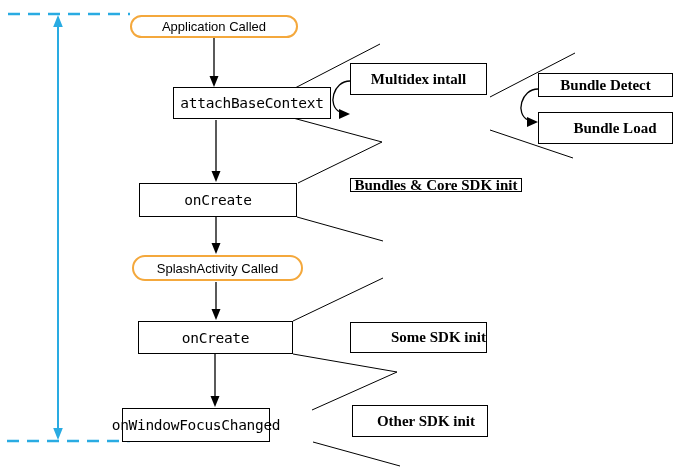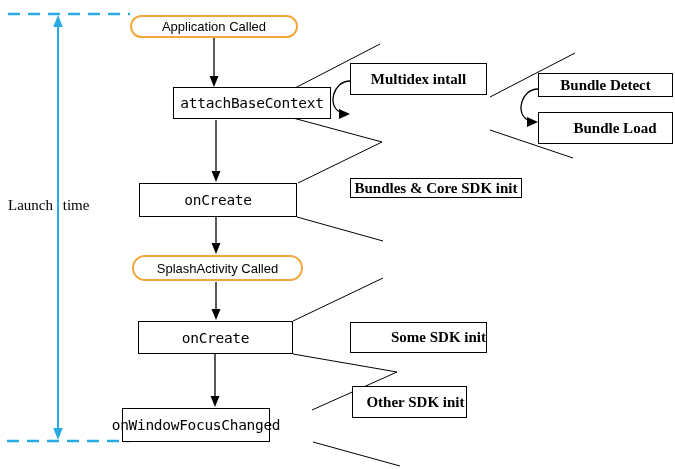--- a/index.html
+++ b/index.html
@@ -38,23 +38,23 @@
   #pill-application{left:130px;top:15px;width:168px;height:23px;}
   #box-attach{left:137px;top:87px;width:158px;height:32px;margin-left:36px;}
   #box-oncreate-app{left:139px;top:183px;width:158px;height:34px;}
   #pill-splash{left:132px;top:255px;width:171px;height:26px;}
   #box-oncreate-splash{left:138px;top:321px;width:155px;height:33px;}
   #box-onwindowfocus{left:122px;top:408px;width:148px;height:34px;}
   #ann-multidex{left:350px;top:63px;width:137px;height:32px;}
   #ann-bundles-install{left:350px;top:98px;width:140px;height:32px;}
   #ann-bundle-detect{left:538px;top:73px;width:135px;height:24px;}
   #ann-bundle-load{left:538px;top:112px;width:135px;height:32px;padding-left:19px;}
-  #ann-bundles-core{left:350px;top:178px;width:172px;height:20px;}
+  #ann-bundles-core{left:350px;top:178px;width:172px;height:14px;}
   #ann-some-sdk{left:350px;top:322px;width:137px;height:31px;padding-left:40px;}
-  #ann-other-sdk{left:352px;top:386px;width:115px;height:32px;padding-left:12px;}
+  #ann-other-sdk{left:352px;top:405px;width:136px;height:32px;padding-left:12px;}
   #launch-time{left:8px;top:197px;}
 </style>
 </head>
 <body>
 
 <div id="stage">
 
   <svg id="wires" viewBox="0 0 675 469" xmlns="http://www.w3.org/2000/svg">
 
     <g>
@@ -112,21 +112,20 @@
     <g>
       <path d="M 350 81 C 333 81 327 106 340 112" fill="none" stroke="#000" stroke-width="1.3"></path>
       <polygon points="350,114 339,109 339,119" fill="#000"></polygon>
     </g>
     <g>
       <path d="M 538 89 C 521 89 515 114 528 120" fill="none" stroke="#000" stroke-width="1.3"></path>
       <polygon points="538,122 527,117 527,127" fill="#000"></polygon>
     </g>
   </svg>
 
-  <div id="launch-time" class="timeline-label">Launch time</div>
 
   <div id="pill-application" class="node pill">Application Called</div>
 
   <div id="box-attach" class="node codebox">attachBaseContext</div>
 
   <div id="box-oncreate-app" class="node codebox">onCreate</div>
 
   <div id="pill-splash" class="node pill">SplashActivity Called</div>
 
   <div id="box-oncreate-splash" class="node codebox">onCreate</div>

